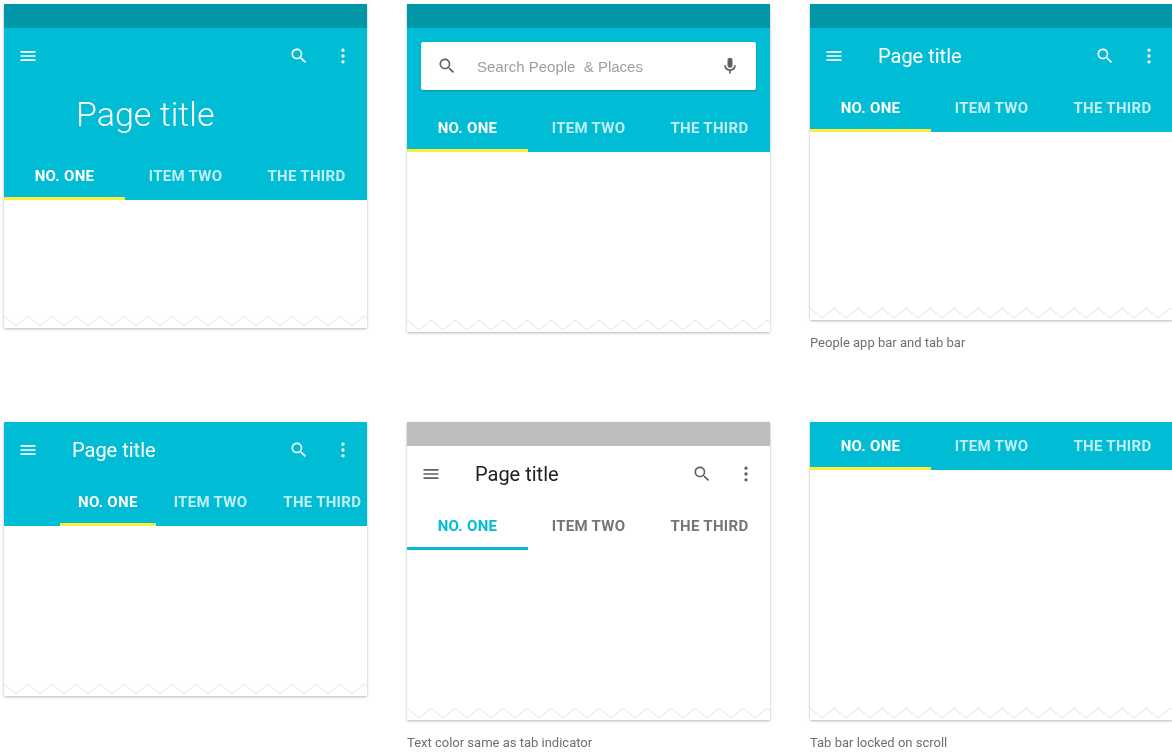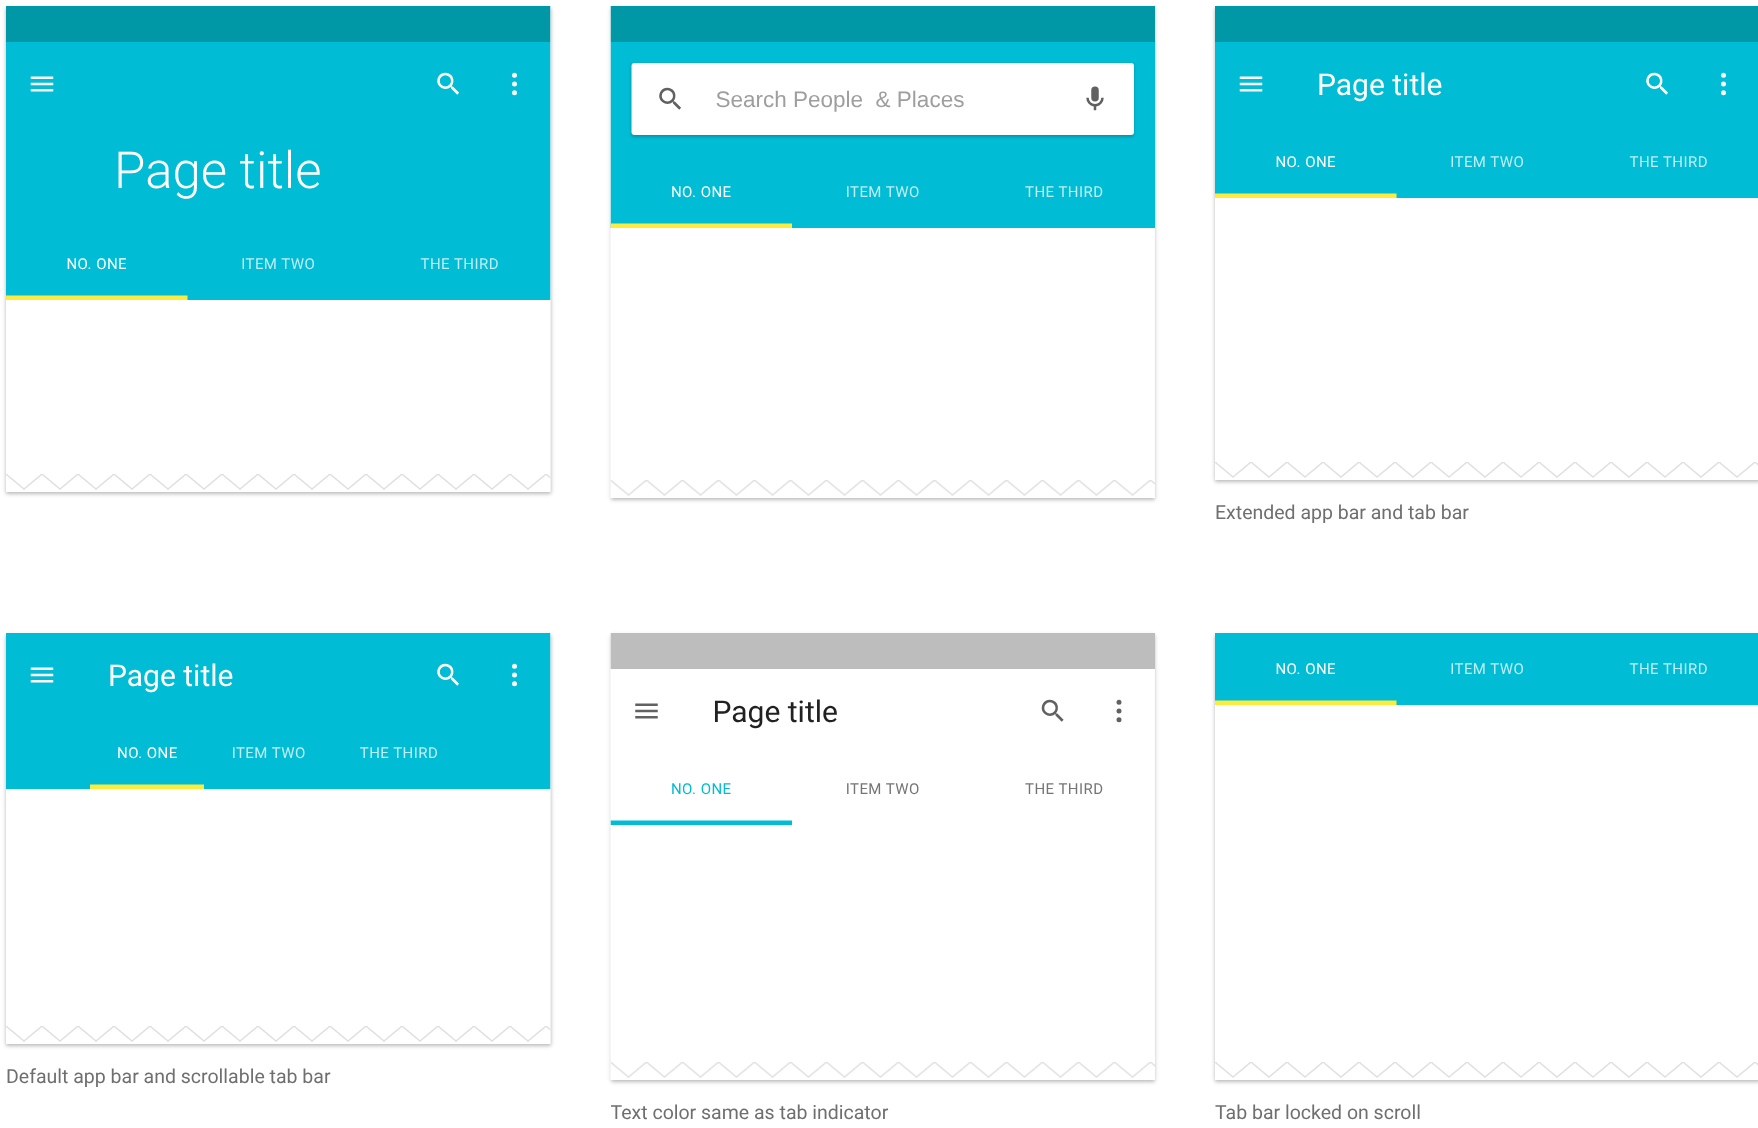--- a/index.html
+++ b/index.html
@@ -94,22 +94,22 @@
     display:flex;
     height:48px;
     align-items:stretch;
     position:relative;
   }
   .tab {
     flex:1;
     display:flex;
     align-items:center;
     justify-content:center;
-    font-size:10px;
-    font-weight:400;
+    font-size:15px;
+    font-weight:700;
     letter-spacing:.3px;
     text-transform:uppercase;
     cursor:pointer;
     position:relative;
   }
   .tabs-teal .tab { color: rgba(255,255,255,.75); }
   .tabs-teal .tab.active { color:#fff; }
   .tabs-white .tab { color:#757575; }
   .tabs-white .tab.active { color:#00bcd4; }
 
@@ -278,21 +278,21 @@
           <div class="tab">THE THIRD</div>
         </div>
       </div>
       <div class="content"></div>
       <div class="torn">
           <svg preserveAspectRatio="none" viewBox="0 0 363 12">
             <rect width="363" height="12" fill="url(#zig)"></rect>
           </svg>
         </div>
     </div>
-    <div class="caption">Extended app bar and tab bar</div>
+    <div class="caption">People app bar and tab bar</div>
   </div>
 
   <div class="cell">
     <div class="card card4">
       <div class="teal">
         <div class="toolbar">
           <span class="icon icon-white">
               <svg viewBox="0 0 24 24">
                 <use href="#i-menu"></use>
               </svg>
@@ -317,21 +317,20 @@
           <div class="tab">THE THIRD</div>
         </div>
       </div>
       <div class="content"></div>
       <div class="torn">
           <svg preserveAspectRatio="none" viewBox="0 0 363 12">
             <rect width="363" height="12" fill="url(#zig)"></rect>
           </svg>
         </div>
     </div>
-    <div class="caption">Default app bar and scrollable tab bar</div>
   </div>
 
   <div class="cell">
     <div class="card card5">
       <div class="grey-status"></div>
       <div class="white-bar">
         <div class="toolbar">
           <span class="icon icon-dark">
               <svg viewBox="0 0 24 24">
                 <use href="#i-menu"></use>

